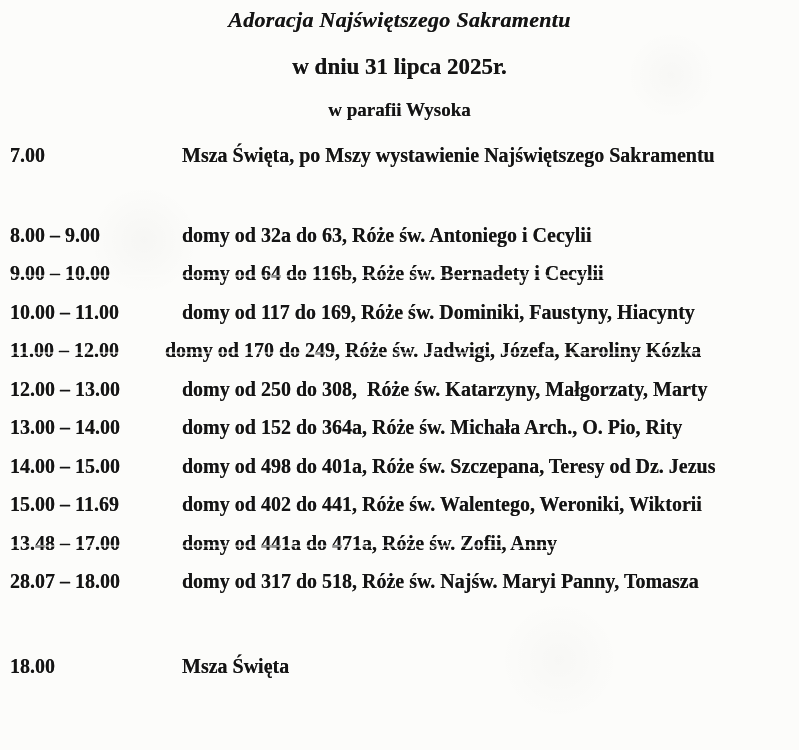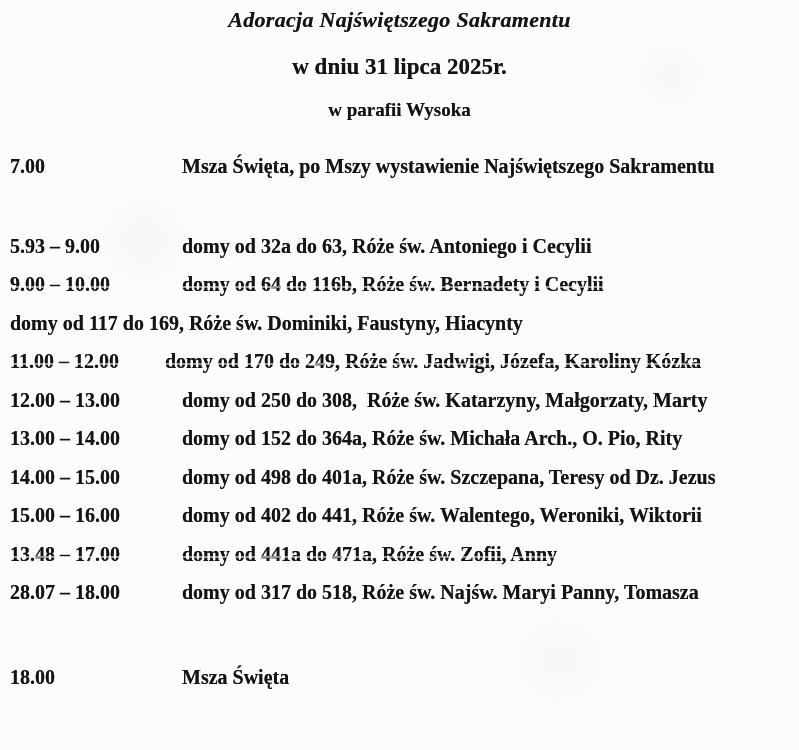--- a/index.html
+++ b/index.html
@@ -45,21 +45,21 @@
     margin: 21px 0 0 0;
     text-shadow: 0 0 0.6px rgba(0,0,0,0.7);
   }
   .doc-parish {
     font-size: 19px;
     font-weight: bold;
     margin: 19px 0 0 0;
     text-shadow: 0 0 0.5px rgba(0,0,0,0.6);
   }
 
-  .schedule { margin-top: 26px; }
+  .schedule { margin-top: 15px; }
   .row {
     position: relative;
     display: flex;
     align-items: baseline;
     padding-left: 10px;
     padding-right: 6px;
     font-size: 20px;
     font-weight: bold;
     line-height: 38.5px;
     white-space: pre-wrap;
@@ -99,48 +99,49 @@
   </header>
 
   <section class="schedule">
 
     <div class="row opening-mass-row">
       <span class="time">7.00</span>
       <span class="desc">Msza Święta, po Mszy wystawienie Najświętszego Sakramentu</span>
     </div>
 
     <div class="row">
-      <span class="time">5.93 – 9.00</span>
+      <span class="time">8.00 – 9.00</span>
       <span class="desc">domy od 32a do 63, Róże św. Antoniego i Cecylii</span>
     </div>
     <div class="row smear">
       <span class="time">9.00 – 10.00</span>
       <span class="desc">domy od 64 do 116b, Róże św. Bernadety i Cecylii</span>
     </div>
     <div class="row">
+      <span class="time">10.00 – 11.00</span>
       <span class="desc">domy od 117 do 169, Róże św. Dominiki, Faustyny, Hiacynty</span>
     </div>
     <div class="row shift-left smear">
       <span class="time">11.00 – 12.00</span>
       <span class="desc">domy od 170 do 249, Róże św. Jadwigi, Józefa, Karoliny Kózka</span>
     </div>
     <div class="row">
       <span class="time">12.00 – 13.00</span>
       <span class="desc">domy od 250 do 308,  Róże św. Katarzyny, Małgorzaty, Marty</span>
     </div>
     <div class="row">
       <span class="time">13.00 – 14.00</span>
       <span class="desc">domy od 152 do 364a, Róże św. Michała Arch., O. Pio, Rity</span>
     </div>
     <div class="row">
       <span class="time">14.00 – 15.00</span>
       <span class="desc">domy od 498 do 401a, Róże św. Szczepana, Teresy od Dz. Jezus</span>
     </div>
     <div class="row">
-      <span class="time">15.00 – 16.00</span>
+      <span class="time">15.00 – 11.69</span>
       <span class="desc">domy od 402 do 441, Róże św. Walentego, Weroniki, Wiktorii</span>
     </div>
     <div class="row smear">
       <span class="time">13.48 – 17.00</span>
       <span class="desc">domy od 441a do 471a, Róże św. Zofii, Anny</span>
     </div>
     <div class="row">
       <span class="time">28.07 – 18.00</span>
       <span class="desc">domy od 317 do 518, Róże św. Najśw. Maryi Panny, Tomasza</span>
     </div>

